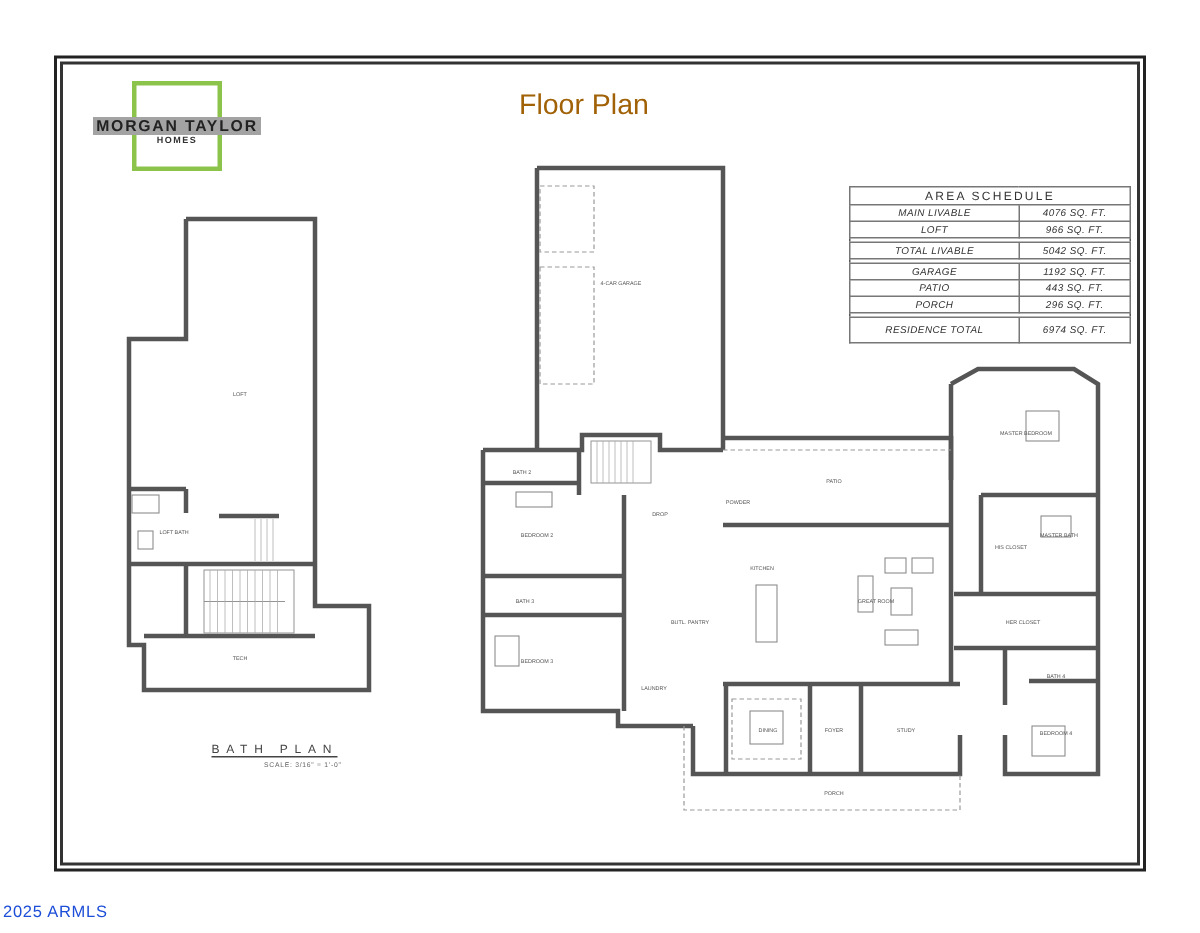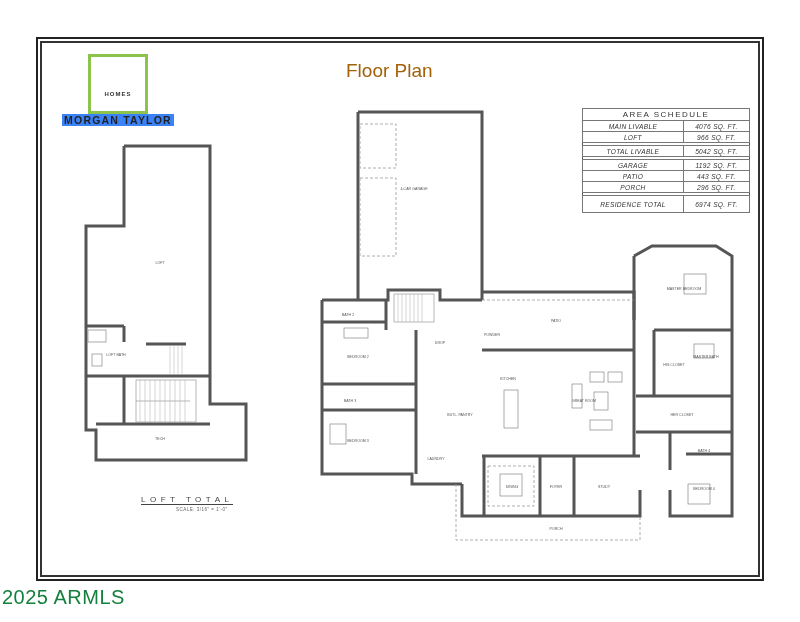--- a/index.html
+++ b/index.html
@@ -1,30 +1,30 @@
 <!DOCTYPE html>
 <html><head>
 <meta charset="utf-8">
 <style>
   html,body{margin:0;padding:0;background:#fff;}
   body{width:800px;height:622px;position:relative;overflow:hidden;font-family:"Liberation Sans",sans-serif;}
   .frame-outer{position:absolute;left:36px;top:37px;width:728px;height:544px;border:2px solid #222;box-sizing:border-box;}
   .frame-inner{position:absolute;left:40px;top:41px;width:720px;height:536px;border:2px solid #333;box-sizing:border-box;}
   .logo-box{position:absolute;left:88px;top:54px;width:60px;height:60px;border:3px solid #8cc34a;box-sizing:border-box;}
-  .logo-main{position:absolute;left:62px;top:78px;width:112px;background:#3b82f6;text-align:center;font-weight:bold;font-size:10.5px;letter-spacing:1.2px;color:#222;line-height:12px;margin-top:36px;}
+  .logo-main{position:absolute;left:62px;top:78px;width:112px;background:#a3a3a3;text-align:center;font-weight:bold;font-size:10.5px;letter-spacing:1.2px;color:#222;line-height:12px;}
   .logo-sub{position:absolute;left:100px;top:91px;width:36px;text-align:center;font-weight:bold;font-size:6px;letter-spacing:1px;color:#333;}
   .title{position:absolute;left:346px;top:60px;font-size:19px;color:#a16207;}
   .plan{position:absolute;left:0;top:0;}
-  .schedule{position:absolute;left:566px;top:108px;width:168px;border:1.5px solid #555;border-collapse:collapse;font-size:6.6px;font-style:italic;color:#333;margin-left:16px;}
+  .schedule{position:absolute;left:566px;top:124px;width:188px;border:1.5px solid #555;border-collapse:collapse;font-size:6.6px;font-style:italic;color:#333;}
   .schedule td{border:1px solid #777;text-align:center;padding:0;height:10px;letter-spacing:0.3px;}
   .schedule .hdr{font-style:normal;font-size:8px;letter-spacing:1.5px;height:11px;}
   .schedule .gap td{height:2px;border-left:none;border-right:none;}
   .loft-title{position:absolute;left:141px;top:495px;font-size:8px;letter-spacing:4.5px;color:#444;border-bottom:1px solid #444;line-height:9px;}
   .loft-scale{position:absolute;left:176px;top:507px;font-size:4.5px;color:#666;letter-spacing:0.5px;}
-  .copyright{position:absolute;left:2px;top:586px;font-size:20px;color:#15803d;letter-spacing:0.5px;}
+  .copyright{position:absolute;left:2px;top:602px;font-size:11px;color:#1d4ed8;letter-spacing:0.5px;}
   .rl{font-size:3.6px;fill:#555;font-family:"Liberation Sans",sans-serif;text-anchor:middle;}
 </style>
 </head>
 <body>
 
 <div class="frame-outer"></div>
 <div class="frame-inner"></div>
 
 <div class="logo-box"></div>
 <div class="logo-main">MORGAN TAYLOR</div>
@@ -177,16 +177,16 @@
         <td></td>
         <td></td>
       </tr>
   <tr>
         <td style="height:16px">RESIDENCE TOTAL</td>
         <td>6974 SQ. FT.</td>
       </tr>
 </tbody>
   </table>
 
-<div class="loft-title">LOFT TOTAL</div>
+<div class="loft-title">BATH PLAN</div>
 <div class="loft-scale">SCALE: 3/16" = 1'-0"</div>
 
 <div class="copyright">2025 ARMLS</div>
 
 </body></html>

